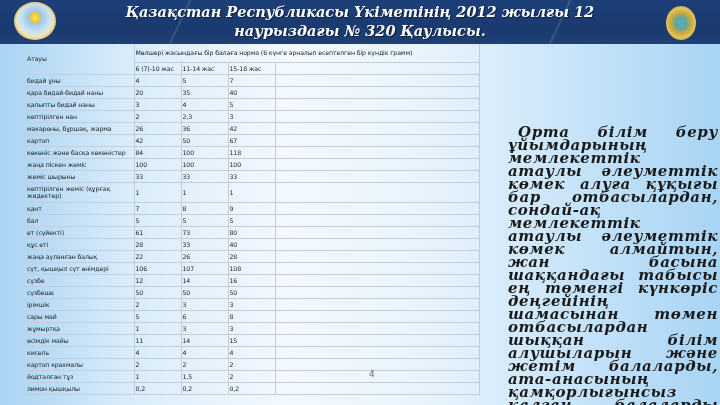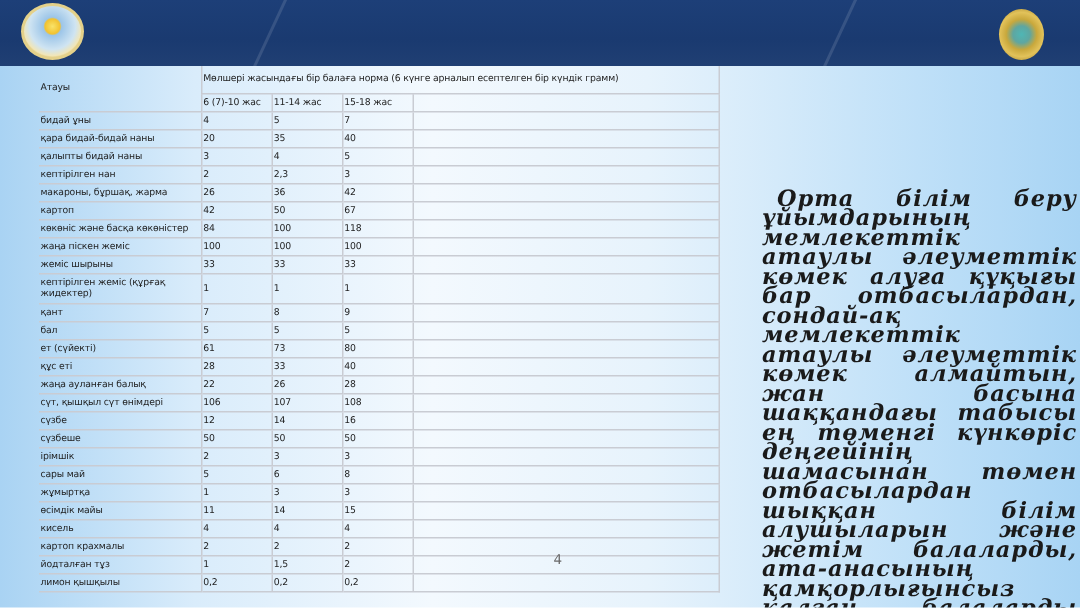--- a/index.html
+++ b/index.html
@@ -70,20 +70,21 @@
     font-size: 9px; color: #6a6a6a;
   }
 </style>
 </head>
 <body>
 
 <div class="header">
   <div class="streak" style="left:180px;top:-20px;"></div>
   <div class="streak" style="left:560px;top:-20px;"></div>
   <div class="logo-left"></div>
+  <div class="title">Қазақстан Республикасы Үкіметінің 2012 жылғы 12 наурыздағы № 320 Қаулысы.</div>
   <div class="logo-right"></div>
 </div>
 
 <table class="norms">
   <thead>
     <tr class="hdr-top">
       <th class="c1" rowspan="2">Атауы</th>
       <th class="c2 lastcol" colspan="4">Мөлшері жасындағы бір балаға норма (6 күнге арналып есептелген бір күндік грамм)</th>
     </tr>
     <tr>

